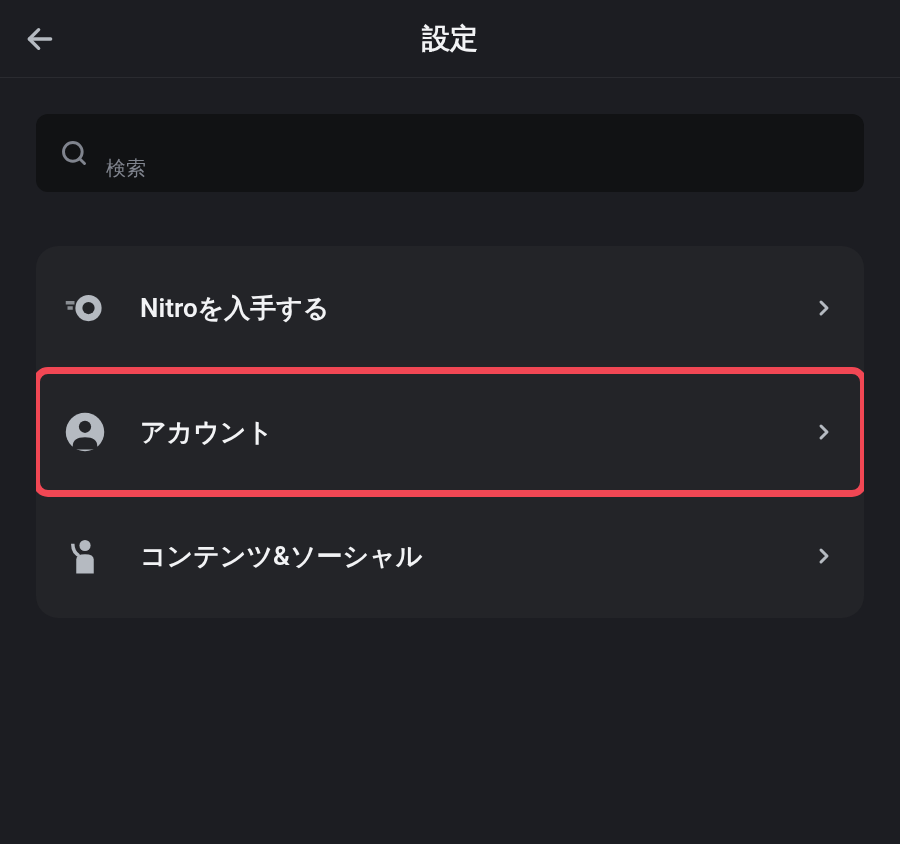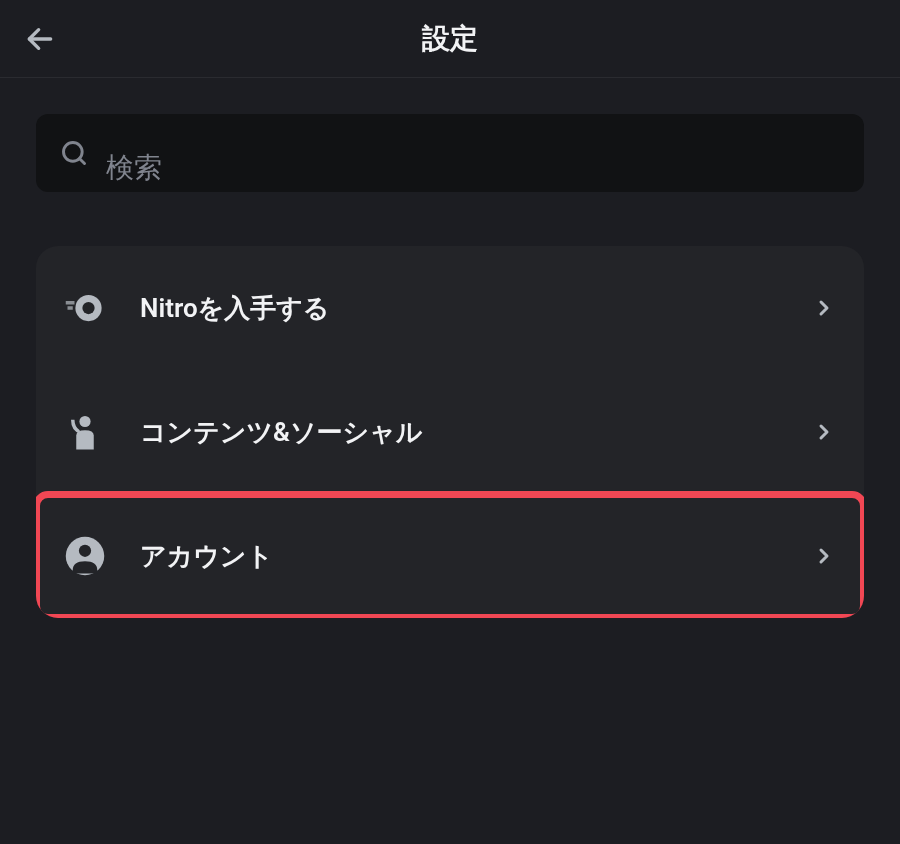--- a/index.html
+++ b/index.html
@@ -56,21 +56,21 @@
       color: #80848e;
       margin-right: 18px;
       display: flex;
       align-items: center;
     }
     .search-input {
       background: transparent;
       border: none;
       outline: none;
       color: #dcddde;
-      font-size: 28px;
+      font-size: 20px;
       flex: 1;
       font-family: inherit;
       margin-top: 29px;
     }
     .search-input::placeholder {
       color: #80848e;
     }
     .section-label {
       color: #949ba4;
       font-size: 22px;
@@ -154,47 +154,47 @@
         </svg>
       </span>
       <span class="item-label">Nitroを入手する</span>
       <span class="chevron-icon">
         <svg width="24" height="24" viewBox="0 0 24 24" fill="none" stroke="currentColor" stroke-width="3" stroke-linecap="round" stroke-linejoin="round">
           <polyline points="9 18 15 12 9 6"></polyline>
         </svg>
       </span>
     </div>
 
+    <div class="settings-item highlighted">
+      <span class="item-icon">
+        <svg width="42" height="42" viewBox="0 0 24 24" fill="currentColor">
+          <circle cx="12" cy="12" r="11"></circle>
+          <circle cx="12" cy="9" r="3.5" fill="#232428"></circle>
+          <path d="M5 20 Q5 15 12 15 Q19 15 19 20 L19 22 L5 22 Z" fill="#232428"></path>
+        </svg>
+      </span>
+      <span class="item-label">アカウント</span>
+      <span class="chevron-icon">
+        <svg width="24" height="24" viewBox="0 0 24 24" fill="none" stroke="currentColor" stroke-width="3" stroke-linecap="round" stroke-linejoin="round">
+          <polyline points="9 18 15 12 9 6"></polyline>
+        </svg>
+      </span>
+    </div>
+
     <div class="settings-item">
       <span class="item-icon">
         <svg width="42" height="42" viewBox="0 0 24 24" fill="currentColor">
           <circle cx="12" cy="6" r="3.2"></circle>
           <path d="M7 22 L7 14 Q7 11 12 11 Q17 11 17 14 L17 22 Z"></path>
           <path d="M9 11 Q6 9 6 5 L4 5 Q4 11 9 13 Z"></path>
         </svg>
       </span>
       <span class="item-label">コンテンツ&amp;ソーシャル</span>
       <span class="chevron-icon">
         <svg width="24" height="24" viewBox="0 0 24 24" fill="none" stroke="currentColor" stroke-width="3" stroke-linecap="round" stroke-linejoin="round">
           <polyline points="9 18 15 12 9 6"></polyline>
         </svg>
       </span>
     </div>
 
-    <div class="settings-item highlighted">
-      <span class="item-icon">
-        <svg width="42" height="42" viewBox="0 0 24 24" fill="currentColor">
-          <circle cx="12" cy="12" r="11"></circle>
-          <circle cx="12" cy="9" r="3.5" fill="#232428"></circle>
-          <path d="M5 20 Q5 15 12 15 Q19 15 19 20 L19 22 L5 22 Z" fill="#232428"></path>
-        </svg>
-      </span>
-      <span class="item-label">アカウント</span>
-      <span class="chevron-icon">
-        <svg width="24" height="24" viewBox="0 0 24 24" fill="none" stroke="currentColor" stroke-width="3" stroke-linecap="round" stroke-linejoin="round">
-          <polyline points="9 18 15 12 9 6"></polyline>
-        </svg>
-      </span>
-    </div>
-
 
   </div>
 </div>
 
 </body></html>

